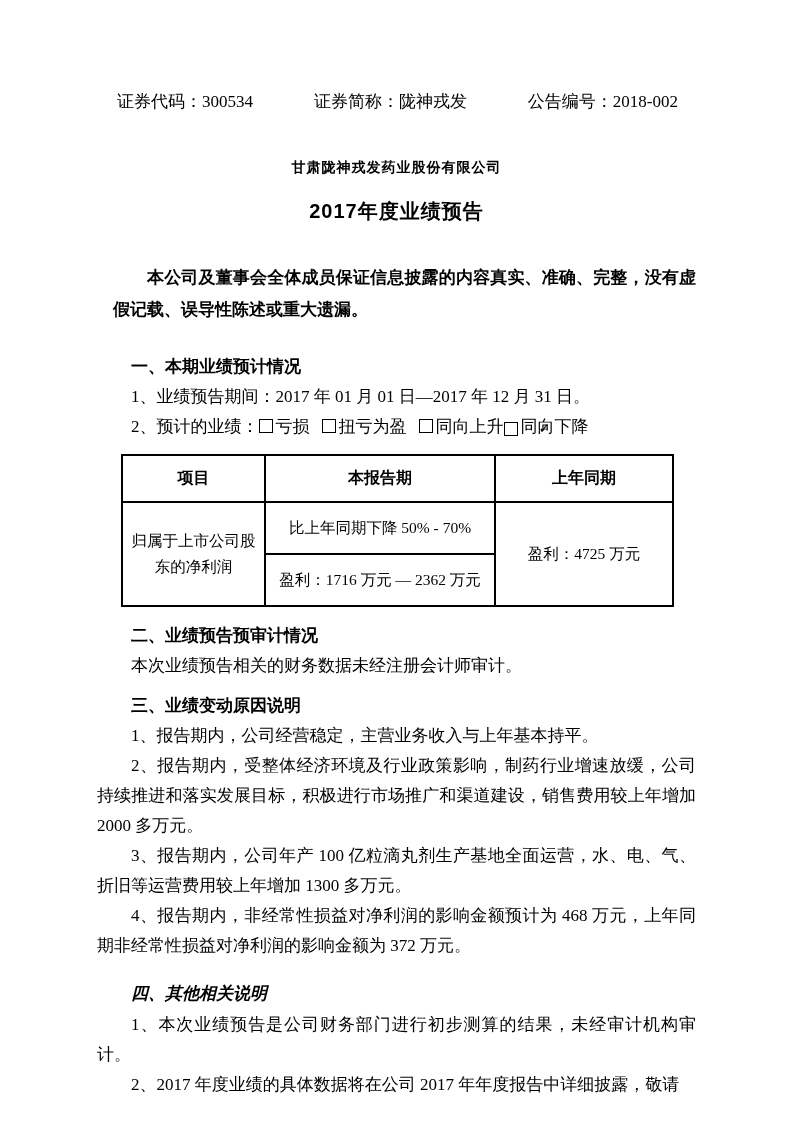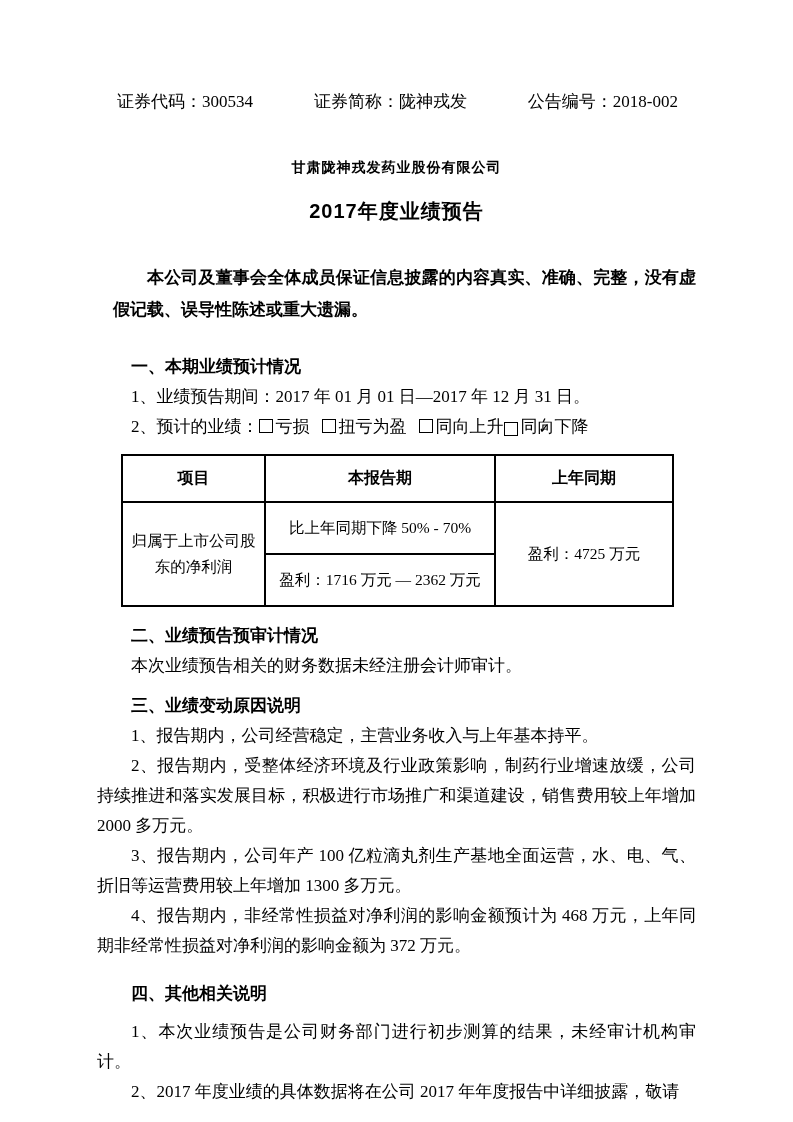--- a/index.html
+++ b/index.html
@@ -40,21 +40,21 @@
   .h{
     font-family:"Liberation Sans","DejaVu Sans",sans-serif;
     font-weight:bold;
     font-size:17px;line-height:30px;
     text-indent:2em;
     margin:0;
   }
   .h.s1{margin-top:26px;}
   .h.s2{margin-top:14px;}
   .h.s3{margin-top:10px;}
-  .h.s4{margin-top:18px;margin-bottom:8px;}
+  .h.s4{margin-top:18px;margin-bottom:1px;font-style:italic;}
   .body{
     font-size:17px;line-height:30px;
     text-indent:2em;text-align:justify;
     margin:0;
   }
   .opts .opt{margin-right:12px;white-space:nowrap;}
   .opts .opt.no-gap{margin-right:0;}
   .cb{
     display:inline-block;
     width:14px;height:14px;

